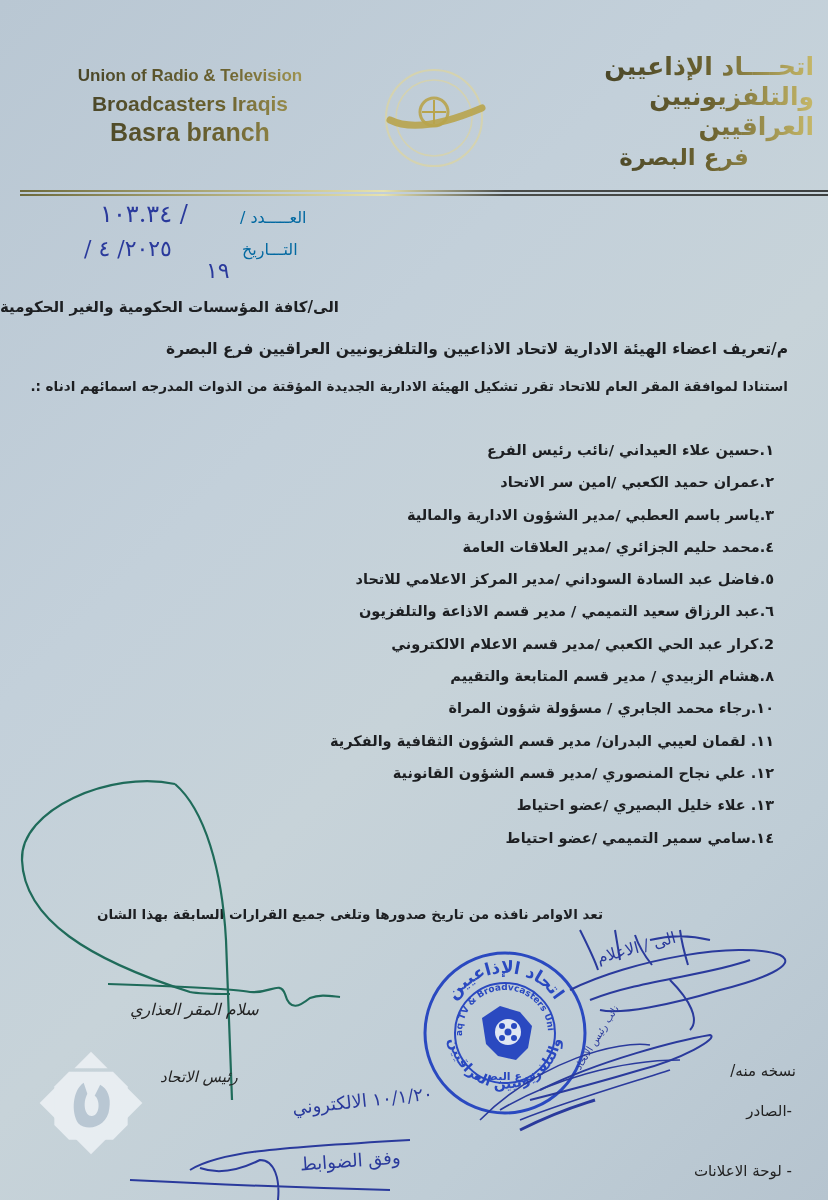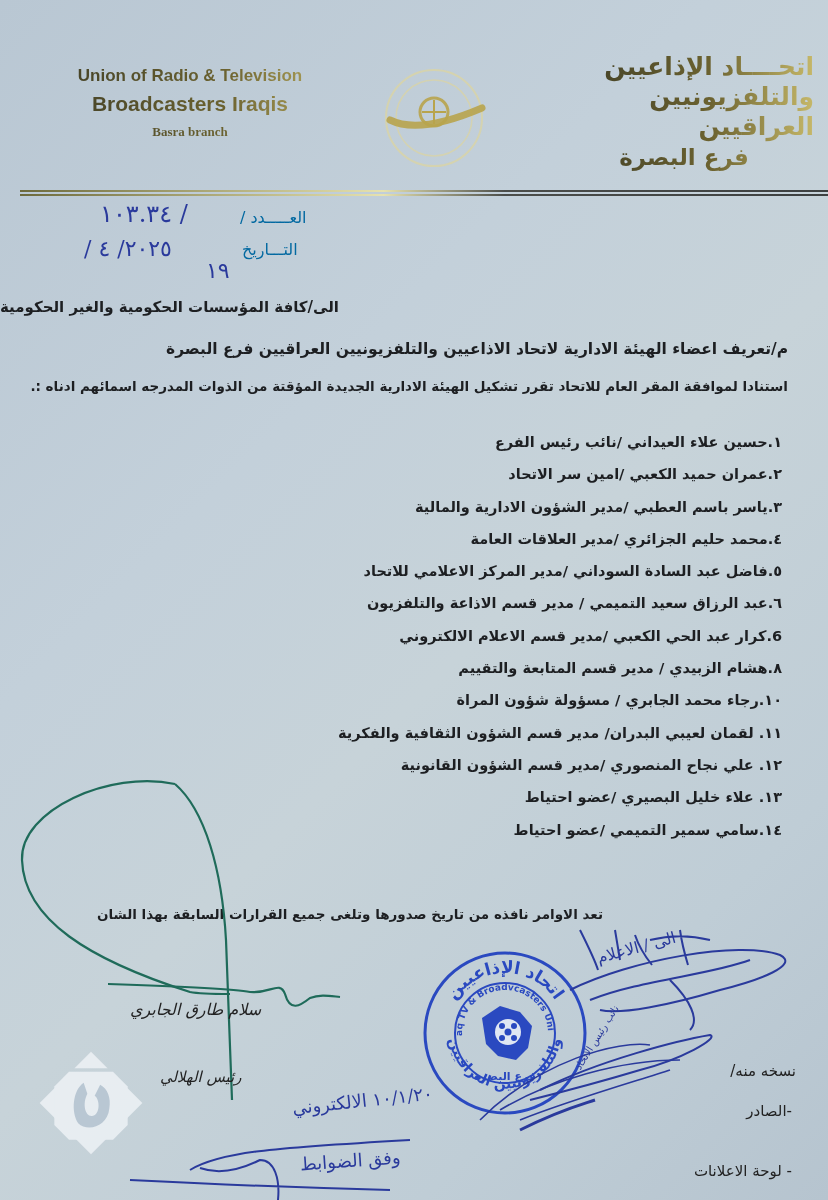--- a/index.html
+++ b/index.html
@@ -7,35 +7,35 @@
     width:828px; height:1200px; overflow:hidden; position:relative;
     background: linear-gradient(135deg, #b9c7d3 0%, #c3d0da 35%, #c7d3d9 55%, #bfcdd6 80%, #b6c4cf 100%);
     font-family: "DejaVu Sans", sans-serif;
     color:#1d1f22;
   }
   .abs { position:absolute; }
   
   .en-head { left:20px; top:62px; width:340px; text-align:center; font-family:"Liberation Sans", sans-serif; font-weight:bold; color:#3a3a2a; line-height:28px; }
   .en-head .l1 { font-size:17px; }
   .en-head .l2 { font-size:21px; }
-  .en-head .l3 { font-size:13px;font-family:Liberation Serif, serif; }
+  .en-head .l3 { font-size:25px; }
   .gold { background: linear-gradient(90deg,#3b3a25,#6b6230 60%,#c6b869 100%); -webkit-background-clip:text; background-clip:text; color:transparent; }
   .ar-head { right:14px; top:52px; width:260px; text-align:center; direction:rtl; font-family:"DejaVu Sans", sans-serif; font-weight:bold; color:#3d3b22; line-height:30px; }
   .ar-head .l1 { font-size:25px; text-align:right; }
   .ar-head .l2 { font-size:25px; text-align:right; }
   .ar-head .l3 { font-size:23px; }
   .emblem { left:370px; top:60px; width:120px; height:120px; }
   .rule { left:20px; top:183px; width:808px; height:6px; }
   
   .ref { direction:rtl; font-size:16px; color:#0369a1; }
   .hand { color:#2a3a9c; font-family:"DejaVu Serif", serif; }
   .addressee { right:0; left:0; top:298px; text-align:left; font-size:15px; font-weight:bold; direction:rtl; padding-right:100px; }
   .subject { right:40px; top:340px; font-size:15.5px; font-weight:bold; direction:rtl; }
   .intro { right:40px; top:378px; font-size:13.5px; font-weight:bold; direction:rtl; white-space:nowrap; }
-  .members { right:38px; top:418px; direction:rtl; list-style:none; margin:8px; padding:0; }
+  .members { right:38px; top:418px; direction:rtl; list-style:none; margin:16px; padding:0; }
   .members li { font-size:14.5px; font-weight:bold; height:32.3px; line-height:32px; white-space:nowrap; text-align:right; }
   .closing { right:225px; top:906px; font-size:13.5px; font-weight:bold; direction:rtl; white-space:nowrap; }
   .copy { right:32px; direction:rtl; font-size:15px; color:#222; }
   .sig-name { left:130px; top:1000px; font-size:16px; font-family:"DejaVu Serif", serif; color:#222; direction:rtl; font-style:italic; }
   .sig-title { left:160px; top:1068px; font-size:15px; font-family:"DejaVu Serif", serif; color:#222; direction:rtl; font-style:italic; }
   .watermark { left:36px; top:1048px; width:110px; height:110px; }
   .stamp { left:420px; top:948px; width:170px; height:170px; }
   svg { overflow:visible; }
 </style>
 </head>
@@ -88,40 +88,40 @@
 <div class="abs subject">م/تعريف اعضاء الهيئة الادارية لاتحاد الاذاعيين والتلفزيونيين العراقيين فرع البصرة</div>
 <div class="abs intro">استنادا لموافقة المقر العام للاتحاد تقرر تشكيل الهيئة الادارية الجديدة المؤقتة من الذوات المدرجه اسمائهم ادناه :.</div>
 
 <ul class="abs members">
   <li>١.حسين علاء العيداني /نائب رئيس الفرع</li>
   <li>٢.عمران حميد  الكعبي /امين سر الاتحاد</li>
   <li>٣.ياسر باسم العطبي /مدير الشؤون الادارية والمالية</li>
   <li>٤.محمد حليم الجزائري /مدير العلاقات العامة</li>
   <li>٥.فاضل عبد السادة السوداني /مدير المركز الاعلامي للاتحاد</li>
   <li>٦.عبد الرزاق سعيد التميمي / مدير قسم الاذاعة والتلفزيون</li>
-  <li>6.كرار عبد الحي الكعبي /مدير قسم الاعلام الالكتروني</li>
+  <li>2.كرار عبد الحي الكعبي /مدير قسم الاعلام الالكتروني</li>
   <li>٨.هشام الزبيدي / مدير قسم المتابعة والتقييم</li>
   <li>١٠.رجاء محمد الجابري / مسؤولة شؤون المراة</li>
   <li>١١. لقمان لعيبي البدران/ مدير قسم الشؤون الثقافية والفكرية</li>
   <li>١٢. علي نجاح المنصوري /مدير قسم الشؤون القانونية</li>
   <li>١٣. علاء خليل البصيري /عضو احتياط</li>
   <li>١٤.سامي سمير التميمي /عضو احتياط</li>
 </ul>
 
 <div class="abs closing">تعد الاوامر نافذه من تاريخ صدورها وتلغى جميع القرارات السابقة بهذا الشان</div>
 
 <div class="abs" style="left:0; top:780px; width:828px; height:320px;">
   <svg width="828" height="320">
     <path d="M175 4 C110 -10, 20 30, 22 80 C24 140, 90 180, 190 212 C200 214, 215 214, 230 214" stroke="#1f6b5a" stroke-width="2.2" fill="none"></path>
     <path d="M175 4 C205 30, 222 90, 226 160 C228 220, 230 260, 232 320" stroke="#1f6b5a" stroke-width="2.2" fill="none"></path>
     <path d="M108 204 C170 206, 230 208, 250 212 C270 214, 280 200, 285 214 C290 232, 300 226, 310 218 C320 214, 330 216, 340 217" stroke="#1f6b5a" stroke-width="2.2" fill="none"></path>
   </svg>
 </div>
-<div class="abs sig-name">سلام طارق الجابري</div>
-<div class="abs sig-title">رئيس الهلالي</div>
+<div class="abs sig-name">سلام المقر العذاري</div>
+<div class="abs sig-title">رئيس الاتحاد</div>
 
 <div class="abs stamp">
   <svg width="170" height="170" viewBox="0 0 170 170">
     <defs>
       <path id="arcTop" d="M25 85 A60 60 0 0 1 145 85"></path>
       <path id="arcBot" d="M30 95 A56 56 0 0 0 140 95"></path>
       <path id="arcIn" d="M42 85 A43 43 0 0 1 128 85"></path>
     </defs>
     <circle cx="85" cy="85" r="80" fill="none" stroke="#2a49c0" stroke-width="3"></circle>
     <circle cx="85" cy="85" r="50" fill="none" stroke="#2a49c0" stroke-width="2"></circle>

